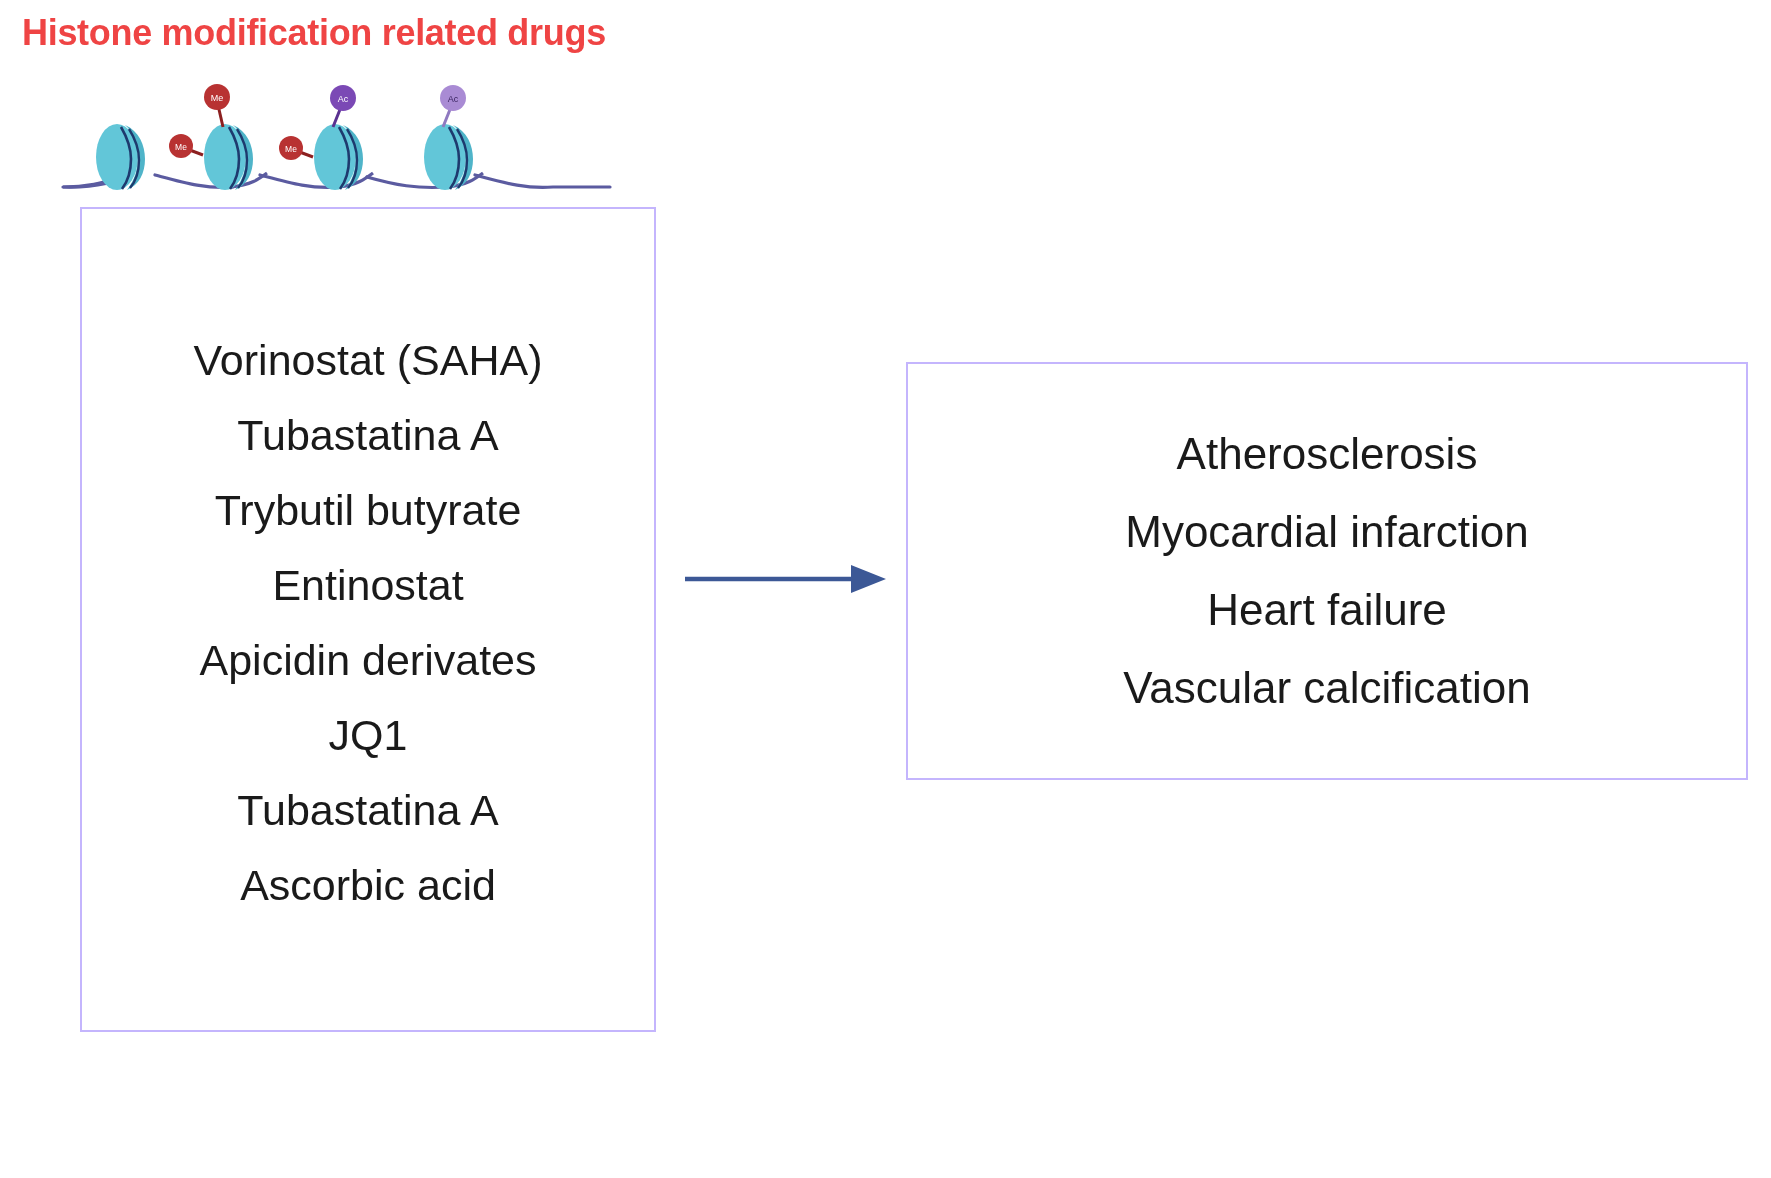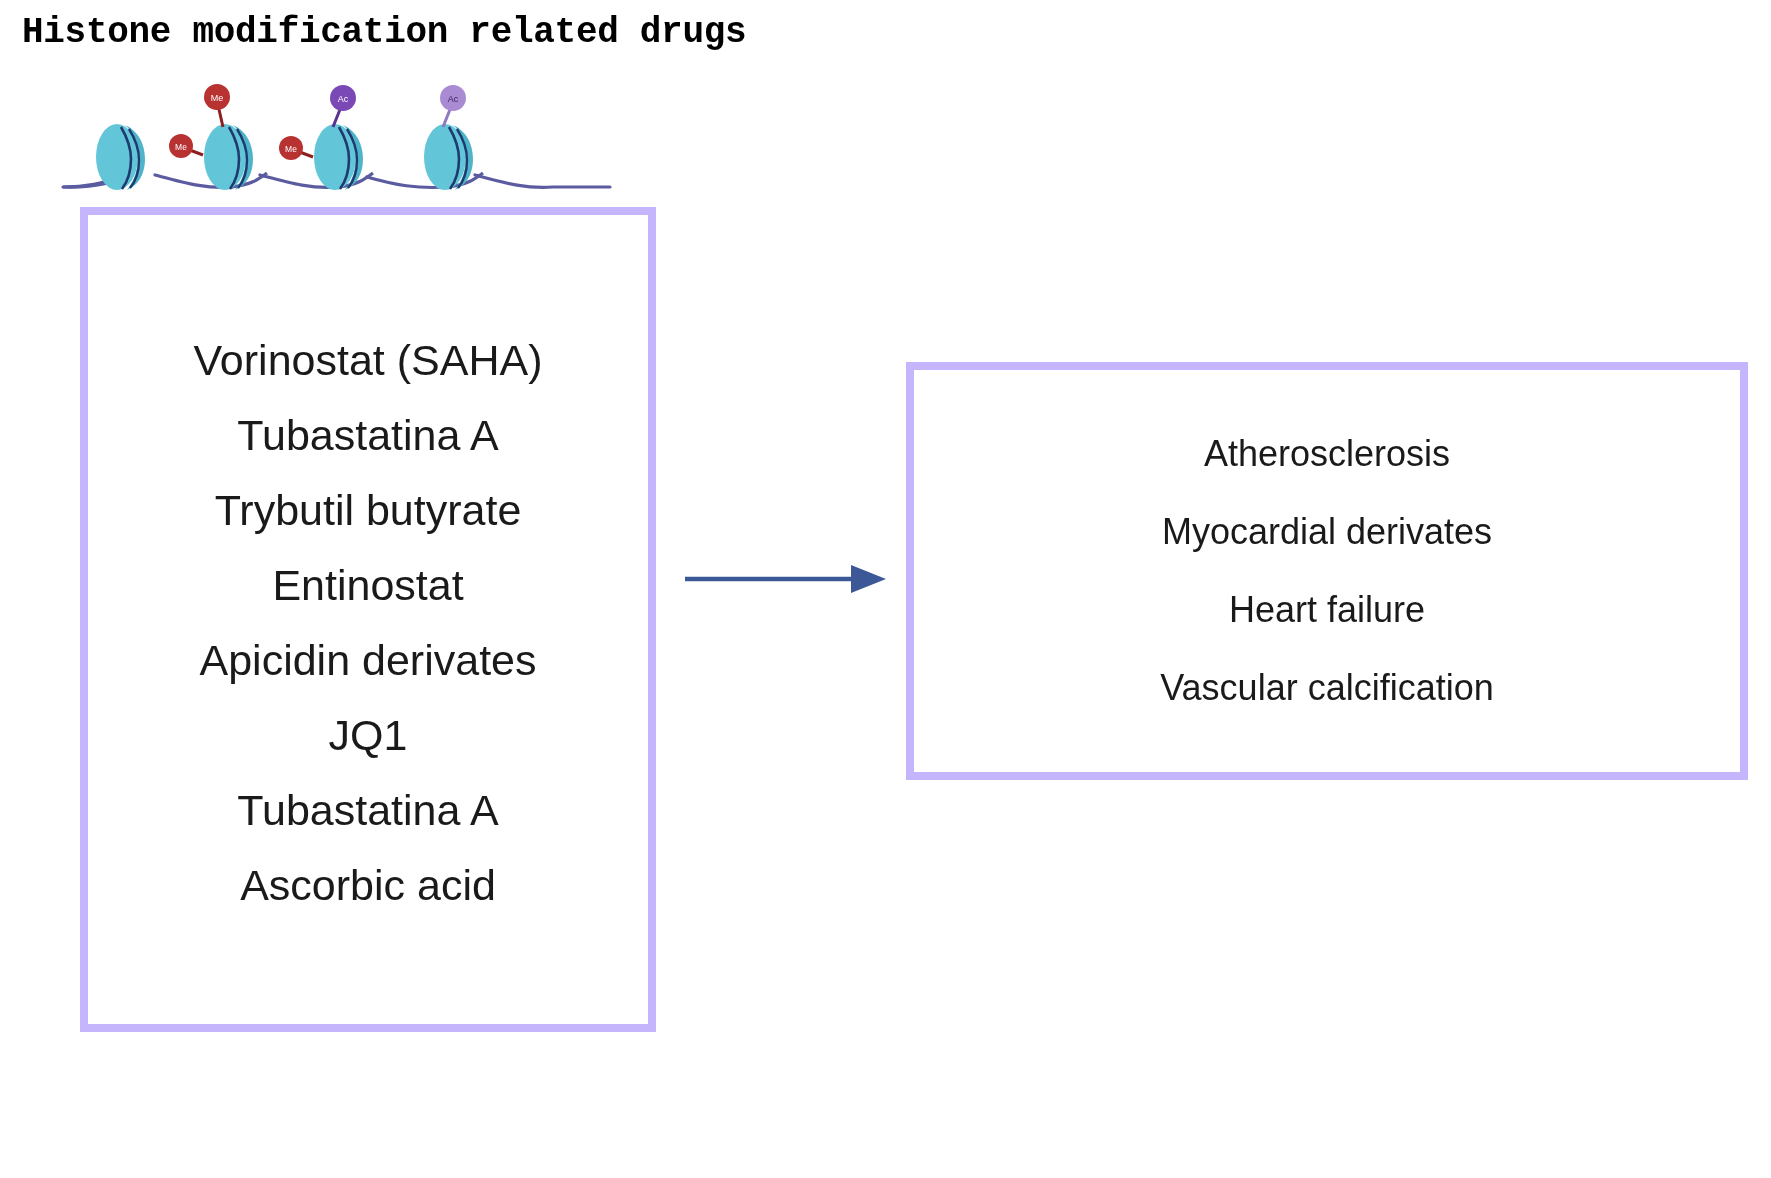--- a/index.html
+++ b/index.html
@@ -12,39 +12,39 @@
     width: 1771px;
     height: 1178px;
     background: #ffffff;
     overflow: hidden;
     font-family: "Liberation Sans", sans-serif;
   }
   #title {
     position: absolute;
     left: 22px;
     top: 12px;
-    font-family: Liberation Mono, monospace;
+    font-family: Liberation Sans, sans-serif;
     font-size: 36px;
     font-weight: bold;
-    color: #000000;
+    color: #ef4444;
     letter-spacing: -0.3px;
     white-space: nowrap;
   }
   #nucleosome-illustration {
     position: absolute;
     left: 55px;
     top: 75px;
     width: 580px;
     height: 130px;
   }
   .panel {
     position: absolute;
     box-sizing: border-box;
     background: #ffffff;
-    border: 8px solid #c4b5fd;
+    border: 2px solid #c4b5fd;
     display: flex;
     flex-direction: column;
     align-items: center;
     justify-content: center;
   }
   #drug-panel {
     left: 80px;
     top: 207px;
     width: 576px;
     height: 825px;
@@ -60,21 +60,21 @@
     font-family: "Liberation Sans", sans-serif;
     color: #1a1a1a;
     text-align: center;
     white-space: nowrap;
   }
   #drug-panel .list-line {
     font-size: 43px;
     line-height: 75px;
   }
   #disease-panel .list-line {
-    font-size: 36px;
+    font-size: 44px;
     line-height: 78px;
   }
   #arrow {
     position: absolute;
     left: 683px;
     top: 557px;
     width: 205px;
     height: 44px;
   }
 </style>
@@ -164,18 +164,18 @@
     <div class="list-line">Ascorbic acid</div>
   </div>
 
   <svg id="arrow" viewBox="0 0 205 44" xmlns="http://www.w3.org/2000/svg">
     <line x1="2" y1="22" x2="168" y2="22" stroke="#3C5896" stroke-width="4.5"></line>
     <polygon points="168,8 203,22 168,36" fill="#3C5896"></polygon>
   </svg>
 
   <div id="disease-panel" class="panel">
     <div class="list-line">Atherosclerosis</div>
-    <div class="list-line">Myocardial derivates</div>
+    <div class="list-line">Myocardial infarction</div>
     <div class="list-line">Heart failure</div>
     <div class="list-line">Vascular calcification</div>
   </div>
 
 </div>
 
 </body></html>

